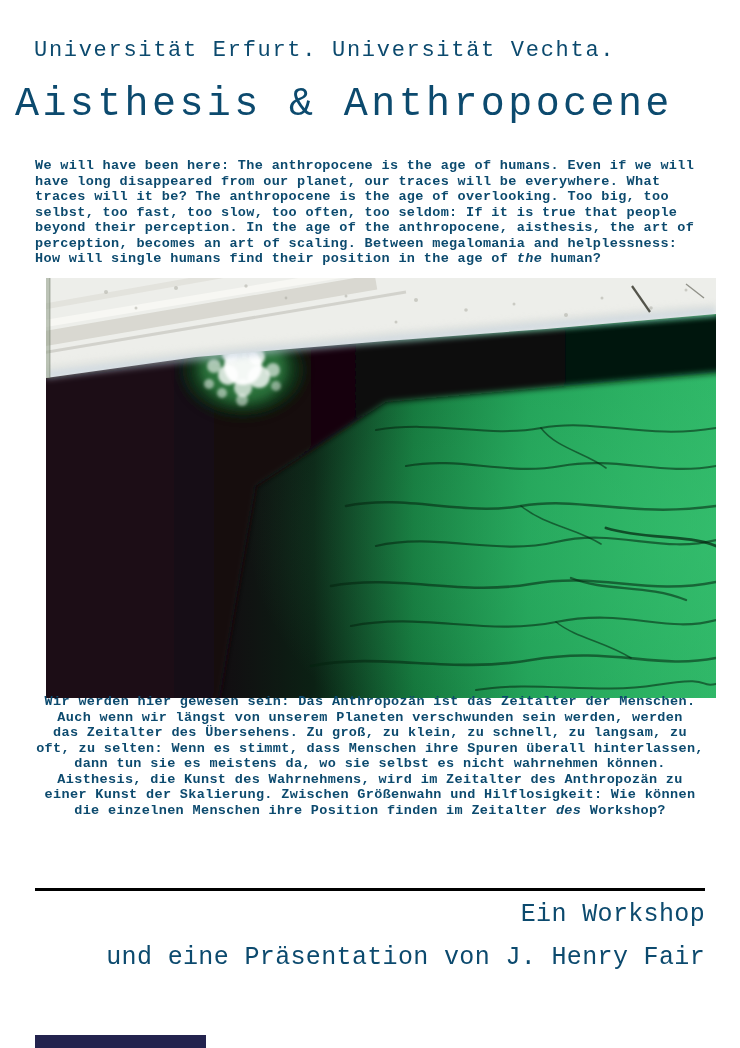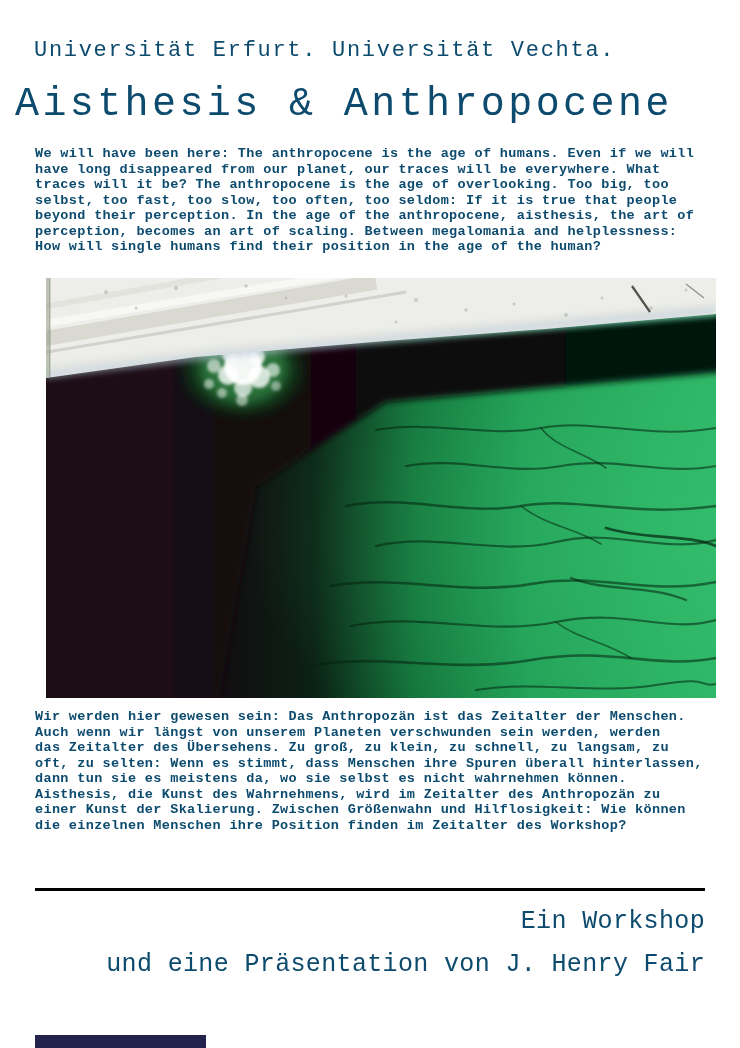--- a/index.html
+++ b/index.html
@@ -29,25 +29,26 @@
     letter-spacing: 3.4px;
     line-height: 1.2;
     white-space: pre;
   }
   .para {
     position: absolute;
     font-size: 13.5px;
     font-weight: 700;
     letter-spacing: 0.35px;
     line-height: 15.5px;
+    margin-top: 12px;
   }
   .para .pline { white-space: pre; }
   .para-en { left: 35px; top: 146px; width: 680px; text-align: left; }
-  .para-de { left: 35px; top: 709px; width: 670px; text-align: left; }
-  .it { }
+  .para-de { left: 35px; top: 682px; width: 670px; text-align: center; }
+  .it { font-style: italic; }
   .photo {
     position: absolute;
     left: 46px; top: 278px;
     width: 670px; height: 420px;
     background: #081207;
   }
   .photo svg { display: block; width: 100%; height: 100%; }
   .rule {
     position: absolute;
     left: 35px; top: 888px;
@@ -55,21 +56,20 @@
     background: #000000;
   }
   .footer {
     position: absolute;
     left: 35px; top: 893px;
     width: 670px;
     text-align: right;
     font-size: 25px;
     letter-spacing: 0.35px;
     line-height: 43px;
-    margin-top: 7px;
   }
   .footer .fline { white-space: pre; }
   .bottom-bar {
     position: absolute;
     left: 35px; top: 1035px;
     width: 171px; height: 13px;
     background: #23234e;
   }
 </style>
 </head>

